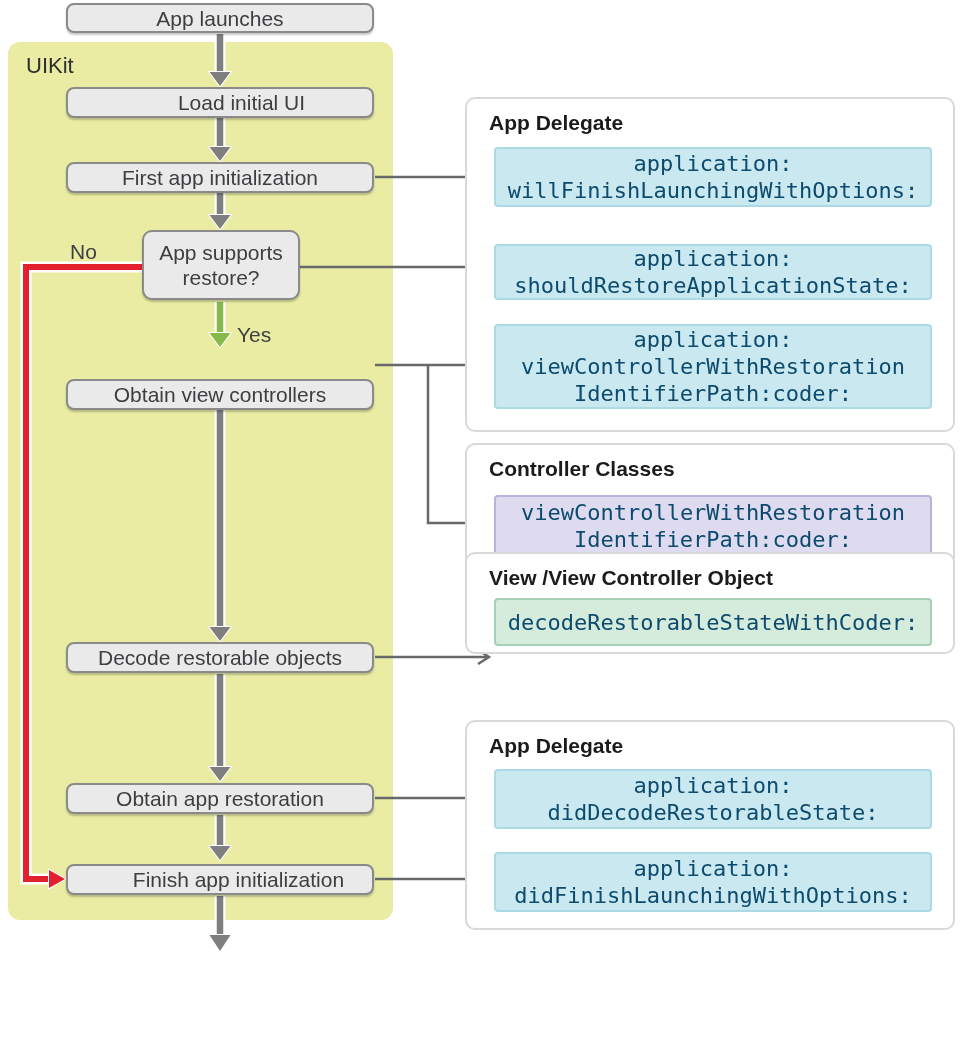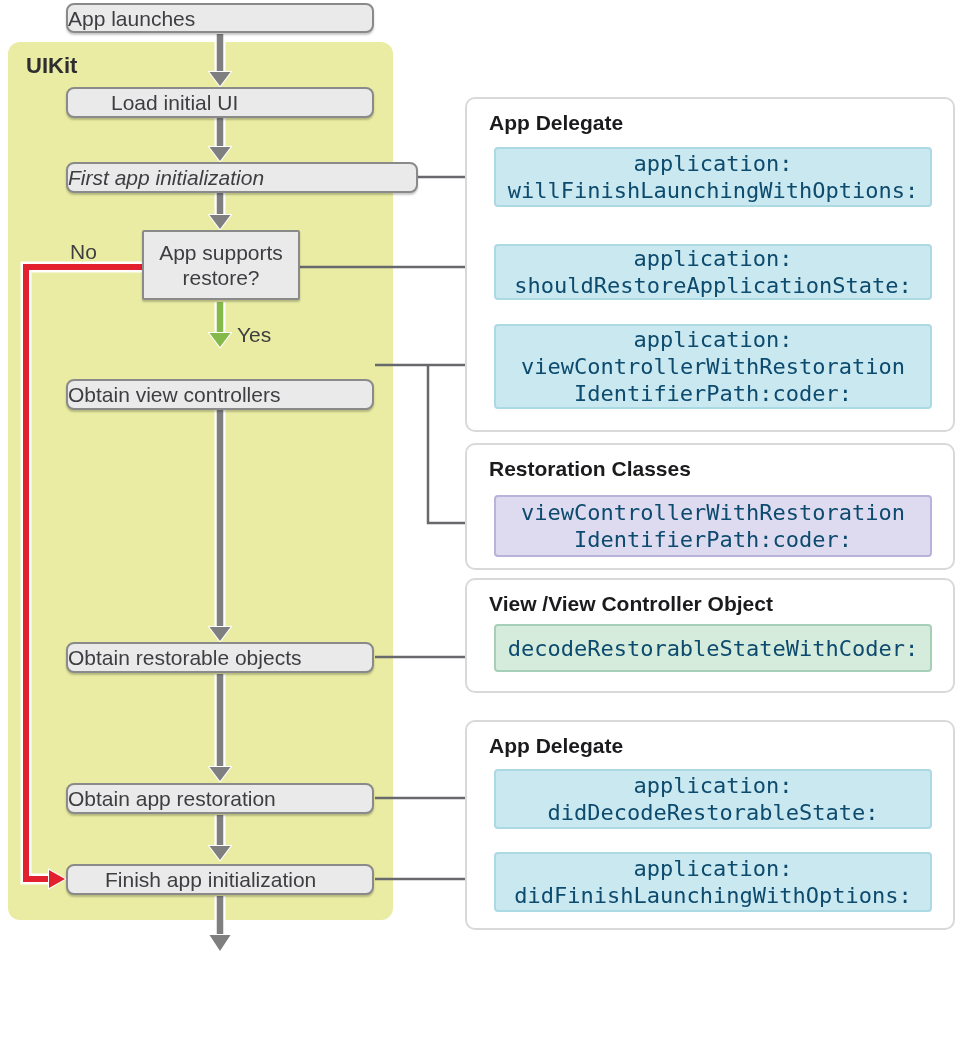--- a/index.html
+++ b/index.html
@@ -5,31 +5,31 @@
   html,body{margin:0;padding:0;background:#ffffff;}
   #stage{
     position:relative;width:960px;height:1052px;background:#ffffff;overflow:hidden;
     font-family:"Liberation Sans","DejaVu Sans",sans-serif;
   }
   .uikit-container{
     position:absolute;left:8px;top:42px;width:385px;height:878px;
     background:#e9eca2;border-radius:12px;z-index:0;
   }
   .uikit-label{
-    position:absolute;left:26px;top:53px;font-size:22px;font-weight:bold;color:#2e2e30;z-index:2;
+    position:absolute;left:26px;top:53px;font-size:22px;font-weight:normal;color:#2e2e30;z-index:2;
   }
   svg.wires{position:absolute;left:0;top:0;z-index:1;}
   .node{
     position:absolute;box-sizing:border-box;z-index:2;
     background:#eaeaea;border:2px solid #8a8a8a;border-radius:8px;
-    display:flex;align-items:center;text-align:center;
+    display:flex;align-items:center;justify-content:center;text-align:center;
     font-size:21px;color:#3e3e42;box-shadow:0 2px 2px rgba(0,0,0,.22);
     white-space:pre-line;line-height:25px;
   }
-  .decision{border-radius:2px;padding:0 8px;}
+  .decision{border-radius:10px;padding:0 8px;}
   .terminal-circle{
     position:absolute;box-sizing:border-box;z-index:2;
     background:#ffffff;border:2px solid #707070;border-radius:50%;
     display:flex;align-items:center;justify-content:center;text-align:center;
     font-size:21px;line-height:25px;color:#3e3e42;white-space:pre-line;
   }
   .flow-label{position:absolute;z-index:2;font-size:21px;color:#3e3e42;}
   .panel{
     position:absolute;box-sizing:border-box;z-index:2;
     background:#ffffff;border:2px solid #d9d9d9;border-radius:10px;
@@ -131,48 +131,48 @@
       </g>
       <g>
         <line x1="375" y1="879" x2="487" y2="879"></line>
         <polyline points="478,872 489,879 478,886"></polyline>
       </g>
     </g>
   </svg>
 
   <div class="node" style="left:66px;top:3px;width:308px;height:30px;"><span>App launches</span></div>
   <div class="node" style="left:66px;top:87px;width:308px;height:31px;padding-left:43px;"><span>Load initial UI</span></div>
-  <div class="node" style="left:66px;top:162px;width:352px;height:31px;font-style:italic;"><span>First app initialization</span></div>
+  <div class="node" style="left:66px;top:162px;width:308px;height:31px;"><span>First app initialization</span></div>
   <div class="node decision" style="left:142px;top:230px;width:158px;height:70px;"><span>App supports restore?</span></div>
   <div class="node" style="left:66px;top:350px;width:308px;height:31px;margin-top:29px;"><span>Obtain view controllers</span></div>
-  <div class="node" style="left:66px;top:642px;width:308px;height:31px;"><span>Obtain restorable objects</span></div>
+  <div class="node" style="left:66px;top:642px;width:308px;height:31px;"><span>Decode restorable objects</span></div>
   <div class="node" style="left:66px;top:783px;width:308px;height:31px;"><span>Obtain app restoration</span></div>
   <div class="node" style="left:66px;top:864px;width:308px;height:31px;padding-left:37px;"><span>Finish app initialization</span></div>
 
   <div class="flow-label" style="left:70px;top:240px;">No</div>
   <div class="flow-label" style="left:237px;top:323px;">Yes</div>
 
   <div class="panel" style="left:465px;top:97px;width:490px;height:335px;">
     <div class="panel-title">App Delegate</div>
     <div class="method m-teal" style="top:48px;height:60px;">application:
 willFinishLaunchingWithOptions:</div>
     <div class="method m-teal" style="top:145px;height:56px;">application:
 shouldRestoreApplicationState:</div>
     <div class="method m-teal" style="top:225px;height:85px;">application:
 viewControllerWithRestoration
 IdentifierPath:coder:</div>
   </div>
 
   <div class="panel" style="left:465px;top:443px;width:490px;height:127px;">
-    <div class="panel-title">Restoration Classes</div>
+    <div class="panel-title">Controller Classes</div>
     <div class="method m-purple" style="top:50px;height:62px;">viewControllerWithRestoration
 IdentifierPath:coder:</div>
   </div>
 
-  <div class="panel" style="left:465px;top:578px;width:490px;height:115px;">
+  <div class="panel" style="left:465px;top:552px;width:490px;height:102px;">
     <div class="panel-title">View /View Controller Object</div>
     <div class="method m-green" style="top:44px;height:48px;">decodeRestorableStateWithCoder:</div>
   </div>
 
   <div class="panel" style="left:465px;top:720px;width:490px;height:210px;">
     <div class="panel-title">App Delegate</div>
     <div class="method m-teal" style="top:47px;height:60px;">application:
 didDecodeRestorableState:</div>
     <div class="method m-teal" style="top:130px;height:60px;">application:
 didFinishLaunchingWithOptions:</div>

